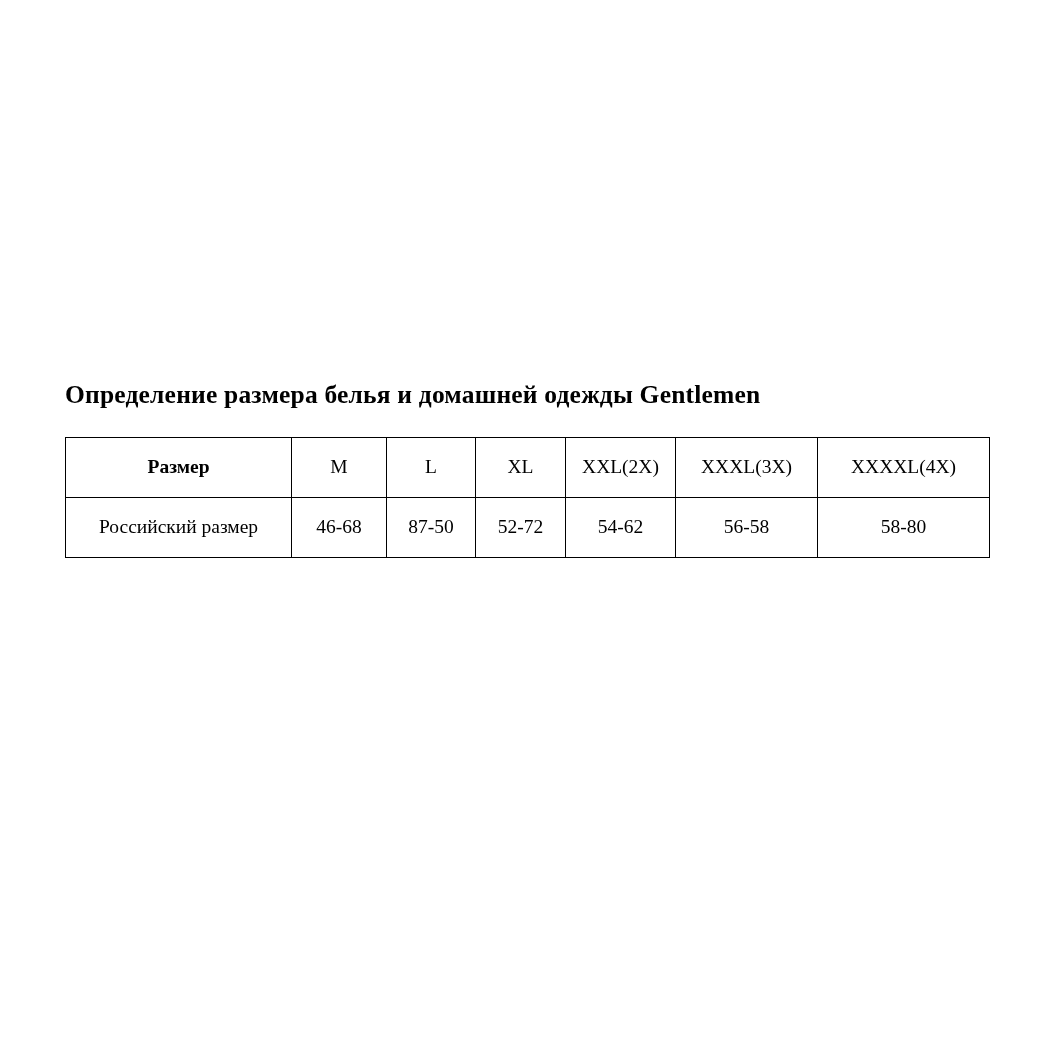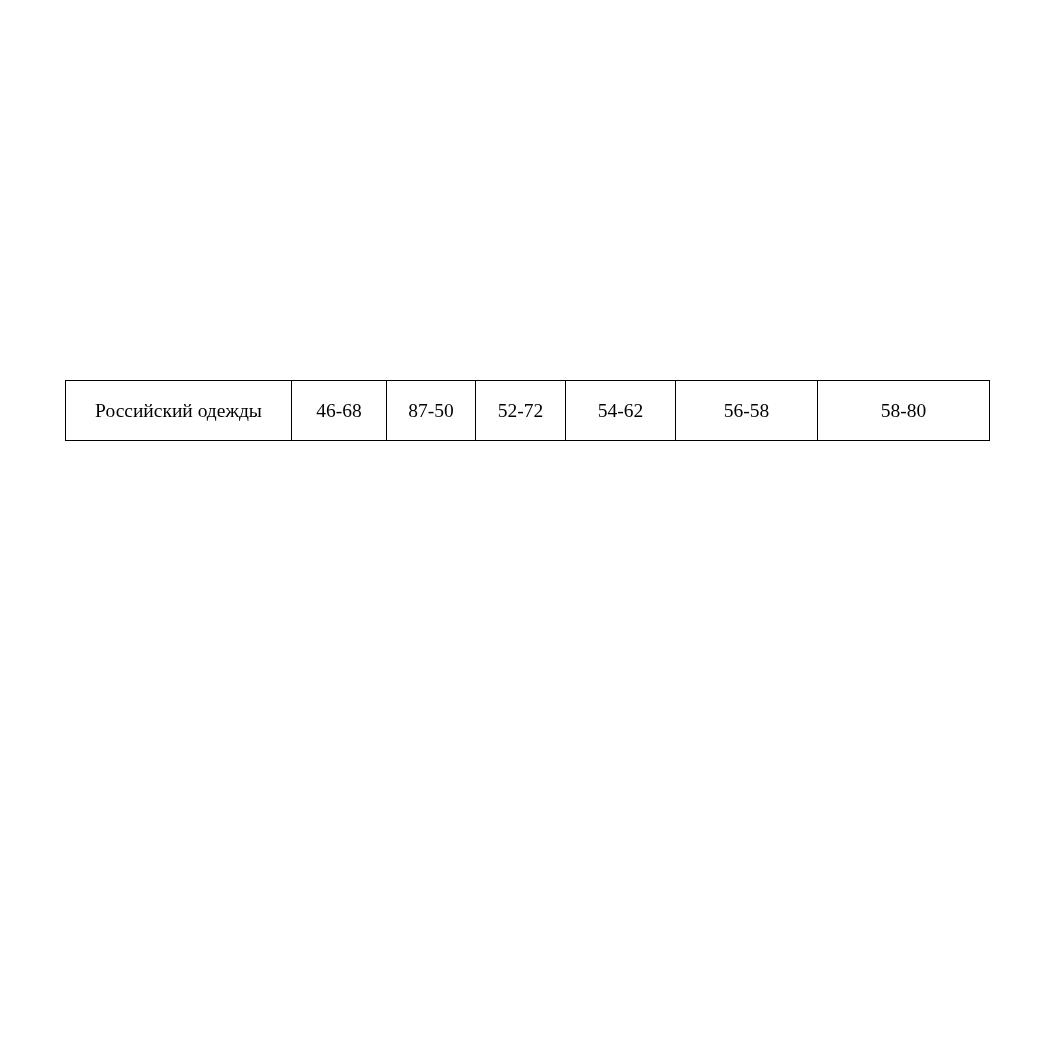--- a/index.html
+++ b/index.html
@@ -75,35 +75,45 @@
   col.c4 { width: 110px; }
   col.c5 { width: 142px; }
   col.c6 { width: 172px; }
 </style>
 </head>
 <body>
 
 <div class="sheet">
   <div class="content">
 
+    <h1 class="doc-title">Определение размера белья и домашней одежды Gentlemen</h1>
 
     <table class="size-table">
       <colgroup>
         <col class="c0">
           <col class="c1">
           <col class="c2">
           <col class="c3">
           <col class="c4">
           <col class="c5">
           <col class="c6">
       </colgroup>
       <tbody>
+        <tr class="header-row">
+          <td class="size-label-cell">Размер</td>
+          <td class="size-code-cell">M</td>
+          <td class="size-code-cell">L</td>
+          <td class="size-code-cell">XL</td>
+          <td class="size-code-cell">XXL(2X)</td>
+          <td class="size-code-cell">XXXL(3X)</td>
+          <td class="size-code-cell">XXXXL(4X)</td>
+        </tr>
 
         <tr>
-          <td class="row-label">Российский одежды</td>
+          <td class="row-label">Российский размер</td>
           <td>46-68</td>
           <td>87-50</td>
           <td>52-72</td>
           <td>54-62</td>
           <td>56-58</td>
           <td>58-80</td>
         </tr>
 
       </tbody>
     </table>

